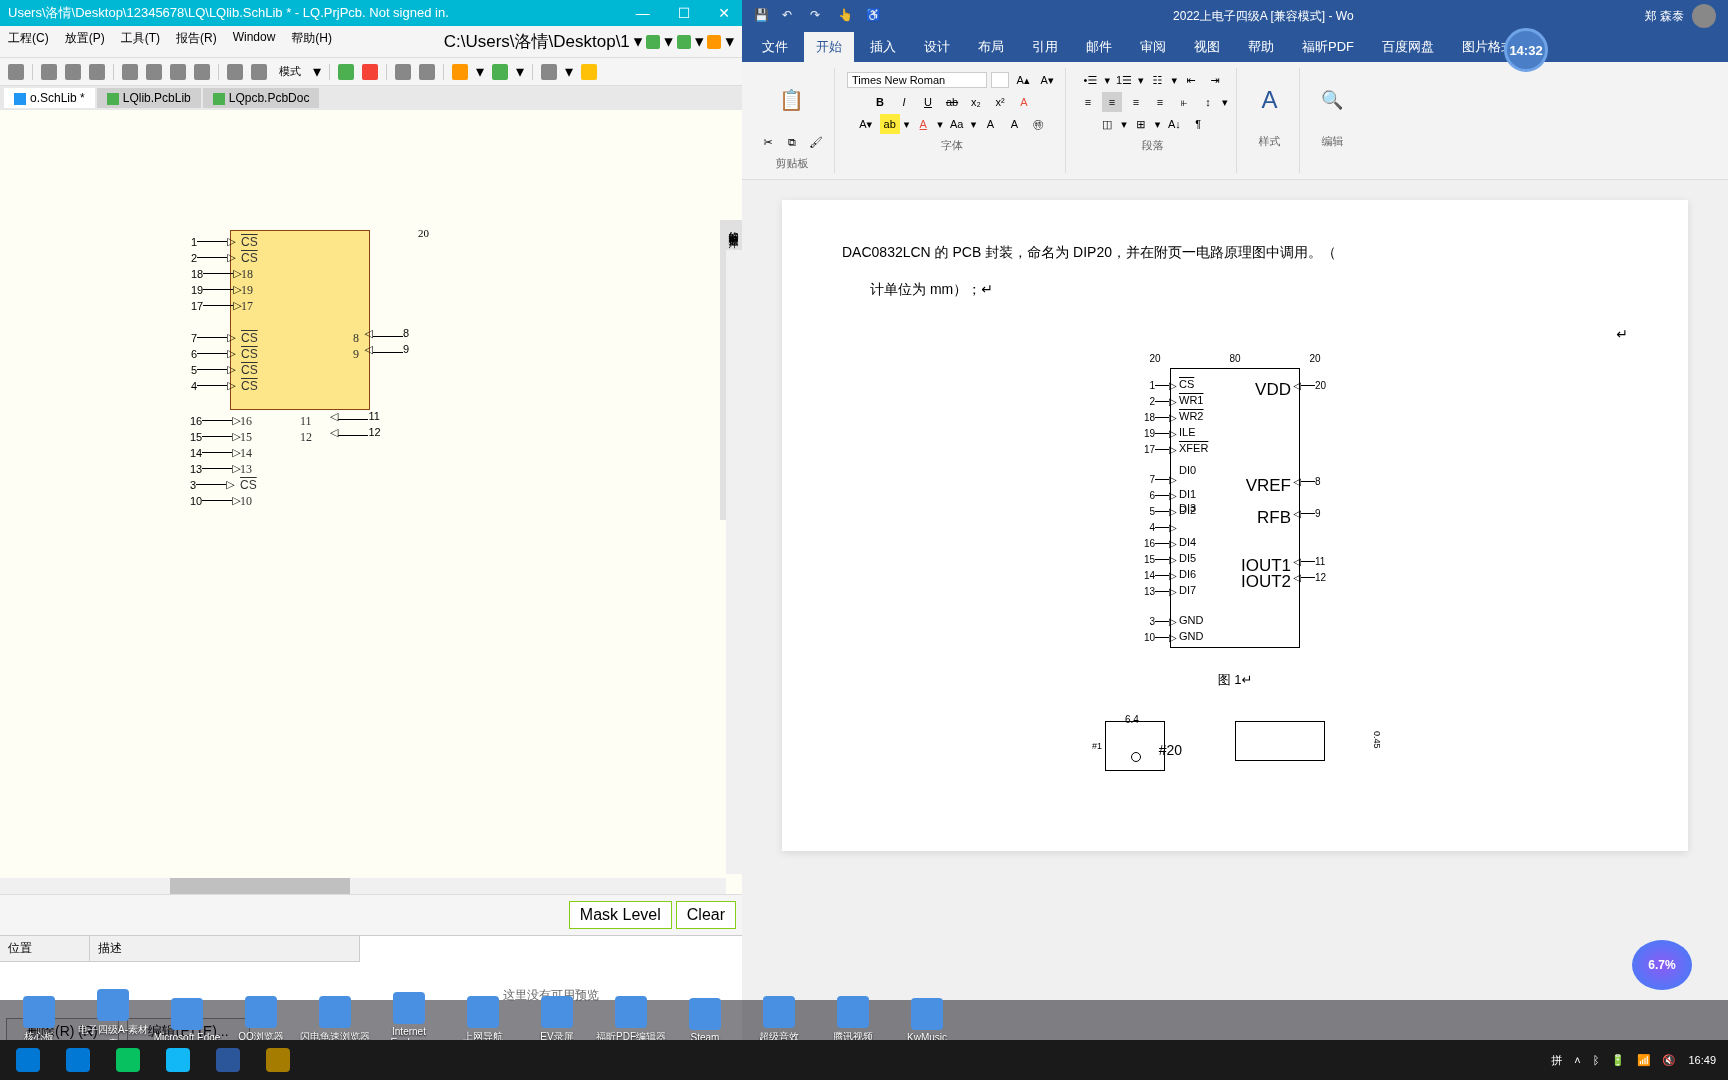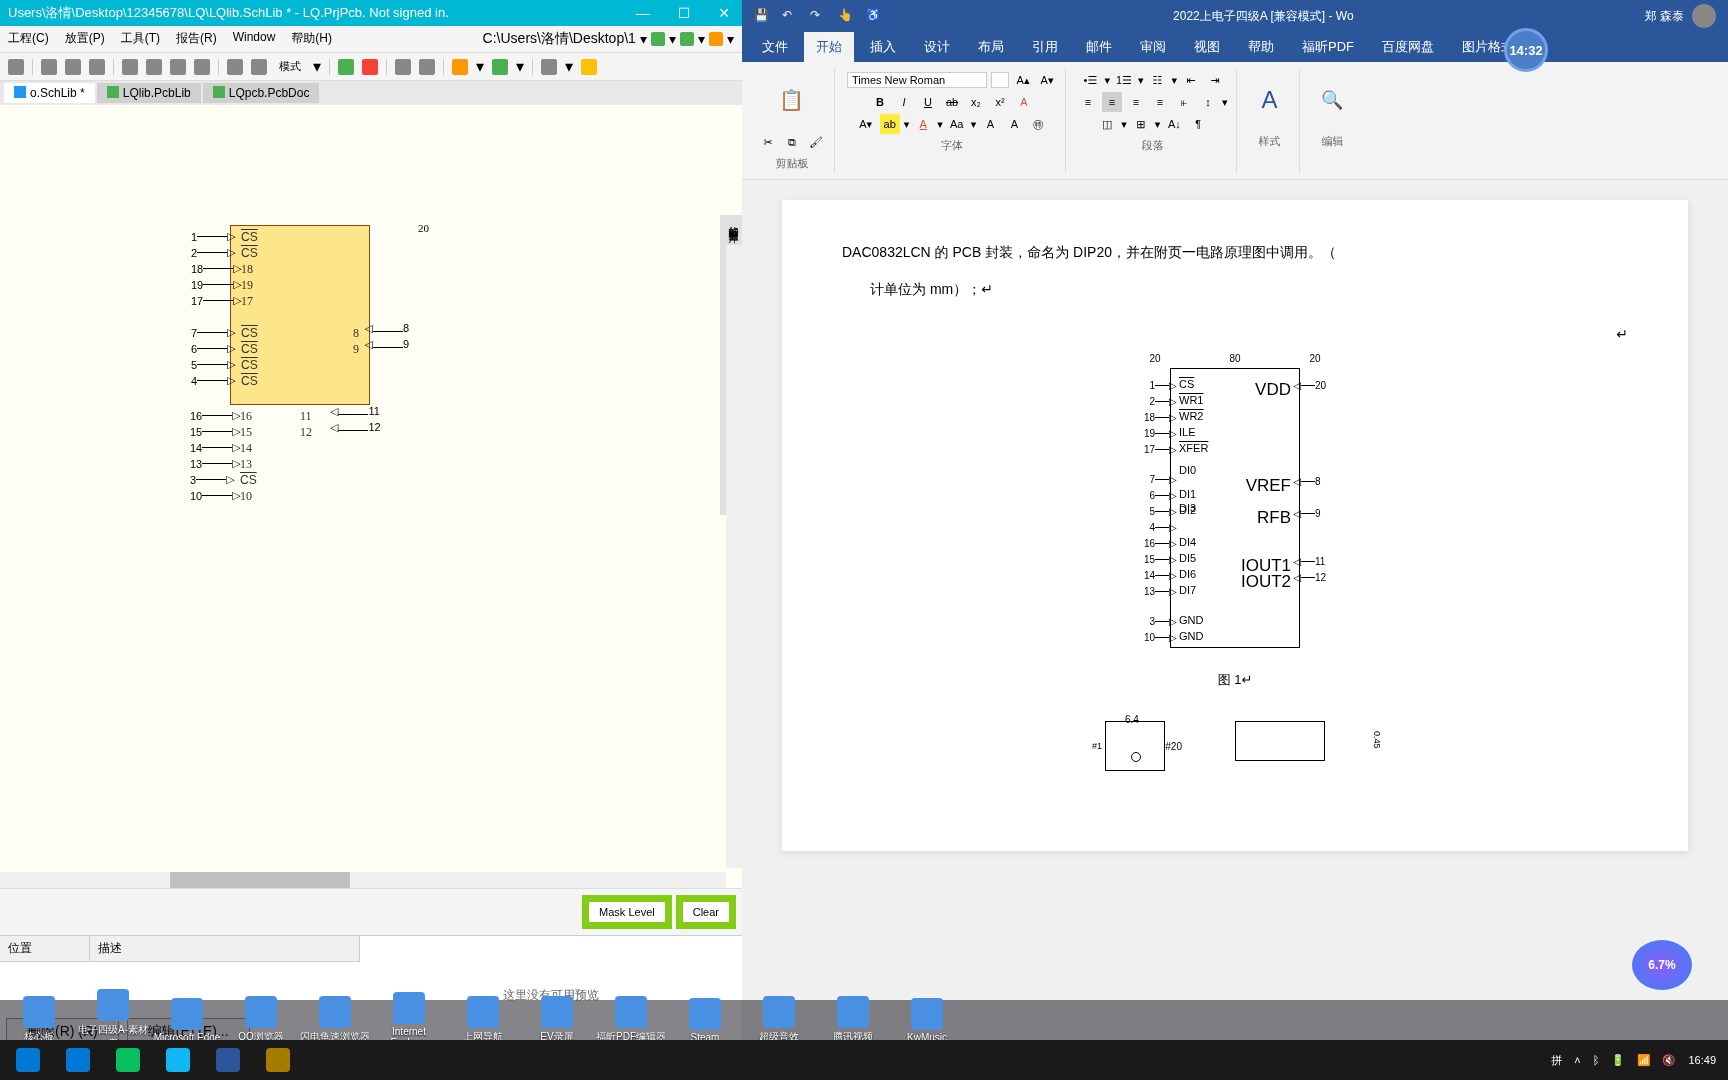--- a/index.html
+++ b/index.html
@@ -6,45 +6,45 @@
 body { width: 1728px; height: 1080px; overflow: hidden; background: #1a1a2e; display: flex; position: relative; }
 
 
 .altium { width: 742px; height: 100%; background: #fff; display: flex; flex-direction: column; }
 .altium-title { background: #00b8d4; color: #fff; padding: 4px 8px; font-size: 13px; display: flex; justify-content: space-between; align-items: center; }
 .win-controls { display: flex; gap: 20px; font-size: 14px; }
 .win-control { cursor: pointer; padding: 0 4px; }
 .menubar { background: #f5f5f5; padding: 4px 8px; font-size: 12px; display: flex; justify-content: space-between; border-bottom: 1px solid #ddd; }
 .menus { display: flex; gap: 16px; }
 .menu-item { cursor: pointer; }
-.path-bar { font-size: 14px; display: flex; align-items: center; gap: 4px; margin-left: 9px; }
+.path-bar { font-size: 17px; display: flex; align-items: center; gap: 4px; margin-left: 9px; }
 .path-btn { width: 14px; height: 14px; display: inline-block; background: #4caf50; border-radius: 2px; }
 .path-btn.orange { background: #ff9800; }
 .toolbar { background: #f5f5f5; padding: 4px 8px; display: flex; gap: 8px; align-items: center; border-bottom: 1px solid #ddd; }
 .tb-icon { width: 16px; height: 16px; display: inline-block; background: #888; border-radius: 2px; cursor: pointer; }
 .tb-sep { width: 1px; height: 16px; background: #ccc; }
 .tb-dropdown { font-size: 11px; padding: 1px 4px; cursor: pointer; }
 .tabs { background: #e8e8e8; padding: 2px 4px; font-size: 12px; display: flex; gap: 2px; }
-.tab { padding: 3px 10px; background: #d0d0d0; cursor: pointer; display: flex; align-items: flex-start; gap: 4px; }
+.tab { padding: 3px 10px; background: #d0d0d0; cursor: pointer; display: flex; align-items: flex-end; gap: 4px; }
 .tab.active { background: #fff; }
 .tab-icon { width: 12px; height: 12px; display: inline-block; background: #2196f3; }
 .tab-icon.green { background: #4caf50; }
 .canvas { flex: 1; background: #fffef5; position: relative; overflow: hidden; }
 .schematic { position: absolute; left: 230px; top: 120px; }
 .chip-body { width: 140px; height: 180px; background: #fde68a; border: 1px solid #8b4513; position: relative; }
 .pin-left { position: absolute; left: -40px; font-size: 11px; font-family: "Times New Roman"; display: flex; align-items: center; }
 .pin-right { position: absolute; right: -40px; font-size: 11px; font-family: "Times New Roman"; }
 .pin-line { width: 30px; height: 1px; background: #000; display: inline-block; }
 .pin-label { position: absolute; font-size: 12px; font-family: "Times New Roman"; color: #333; }
 .cs { text-decoration: overline; }
 .side-panel { position: absolute; right: 0; top: 110px; width: 22px; height: 300px; background: #e0e0e0; writing-mode: vertical-rl; font-size: 10px; padding: 4px 2px; }
 .scrollbar-v { position: absolute; right: 0; top: 140px; bottom: 20px; width: 16px; background: #f0f0f0; }
 .scrollbar-h { position: absolute; bottom: 0; left: 0; right: 16px; height: 16px; background: #f0f0f0; }
 .mask-bar { background: #f5f5f5; padding: 6px; display: flex; justify-content: flex-end; gap: 4px; border-top: 1px solid #ddd; }
-.mask-btn { padding: 4px 10px; font-size: 11px; border: 7px solid #84cc16; background: #fff; cursor: pointer; }
+.mask-btn { padding: 4px 10px; font-size: 16px; border: 1px solid #84cc16; background: #fff; cursor: pointer; }
 .grid-panel { background: #fff; height: 120px; border-top: 1px solid #ccc; display: flex; }
 .grid-left { width: 360px; }
 .grid-header { display: flex; background: #f0f0f0; border-bottom: 1px solid #ccc; font-size: 12px; }
 .grid-col { padding: 4px 8px; border-right: 1px solid #ccc; }
 .grid-preview { flex: 1; display: flex; align-items: center; justify-content: center; font-size: 12px; color: #666; }
 .btn-bar { padding: 6px; display: flex; gap: 8px; }
 .btn { padding: 4px 20px; font-size: 14px; border: 1px solid #999; background: #f5f5f5; cursor: pointer; }
 .statusbar { background: #f5f5f5; padding: 3px 8px; font-size: 11px; display: flex; justify-content: space-between; border-top: 1px solid #ccc; }
 .status-items { display: flex; gap: 4px; }
 .status-item { padding: 1px 6px; border: 1px solid #ccc; cursor: pointer; font-size: 10px; }
@@ -427,21 +427,21 @@
             <div class="ic-pin-r" style="top: 200px;">◁<span style="width:14px;height:1px;background:#000;display:inline-block"></span><span style="width:14px">12</span></div>
             <div class="ic-lbl-r" style="top: 198px;">IOUT2</div>
           </div>
       </div>
       <p class="fig-label" style="text-align:center">图 1↵</p>
 
       <div class="footprint">
         <div style="position:absolute;left:40px;top:0;font-size:10px">6.4</div>
         <div style="position:absolute;left:20px;top:10px;width:60px;height:50px;border:1px solid #000">
           <span style="position:absolute;left:-14px;top:16px;font-size:9px">#1</span>
-          <span style="position:absolute;right:-18px;top:16px;font-size:10px">#20</span>
+          <span style="position:absolute;right:-18px;top:16px;font-size:14px">#20</span>
           <div style="position:absolute;left:25px;top:30px;width:10px;height:10px;border:1px solid #000;border-radius:50%"></div>
         </div>
         <div style="position:absolute;left:150px;top:10px;width:90px;height:40px;border:1px solid #000"></div>
         <div style="position:absolute;right:0;top:20px;writing-mode:vertical-rl;font-size:9px">0.45</div>
       </div>
     </div>
   </div>
   <div class="word-status">
     <div class="ws-left">
       <span>1 页，共 3 页</span>

